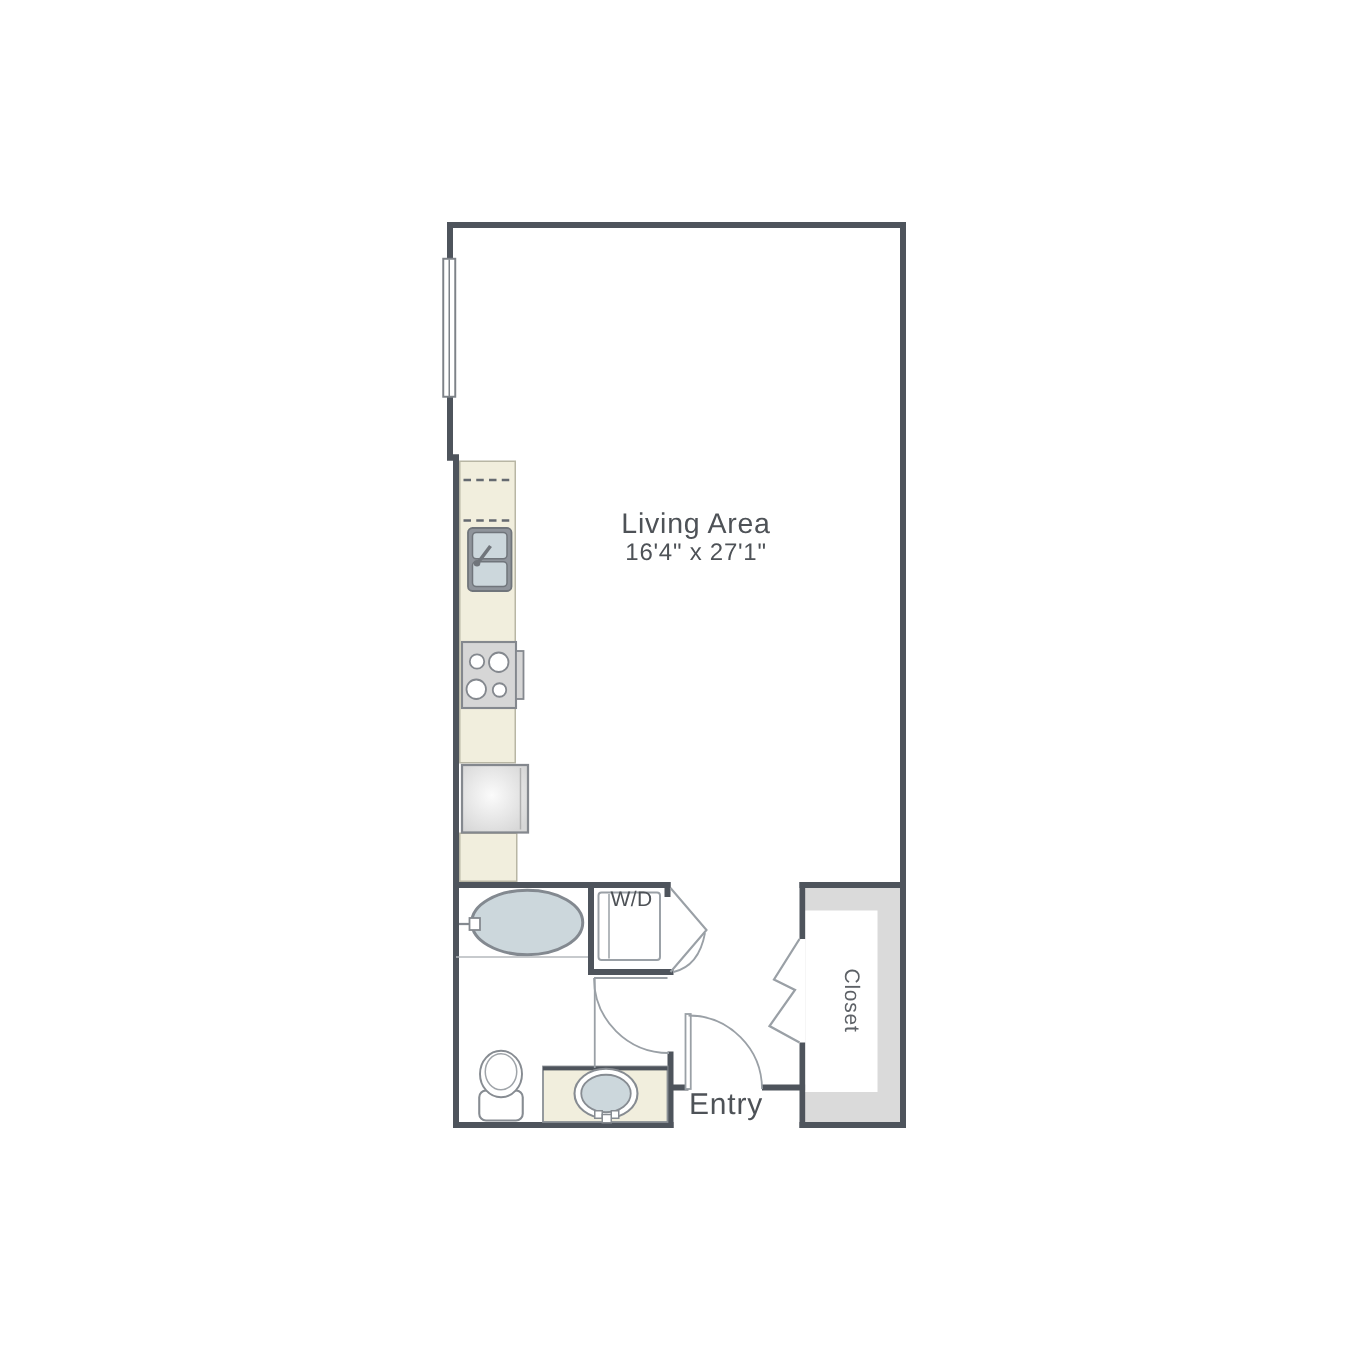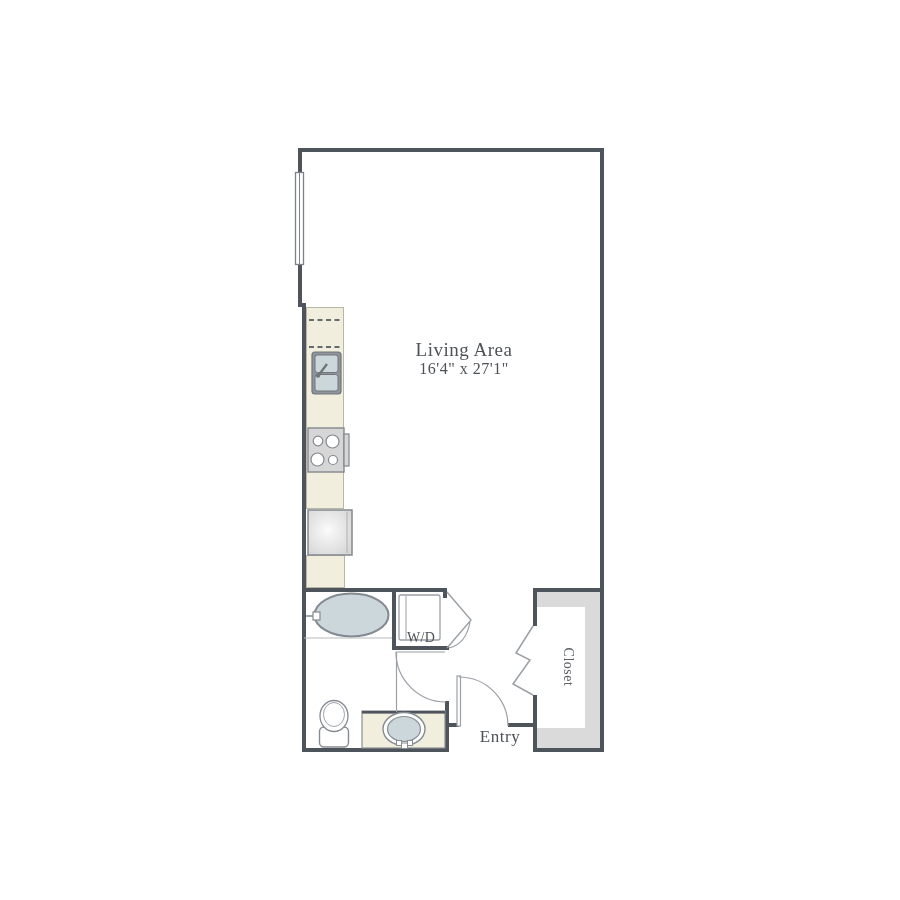--- a/index.html
+++ b/index.html
@@ -1,32 +1,32 @@
 <!DOCTYPE html>
 <html style="--wall: #4e545c; --counter: #f1eedd; --counter-border: #b8b6a4; --appliance: #d6d6d6; --appliance-border: #84888e; --fixture: #ccd7dc; --fixture-border: #838990; --shelf: #dadada; --line: #9aa0a6; --text: #4e5257;"><head>
 <meta charset="utf-8">
 <style>
   html,body{margin:0;padding:0;background:#ffffff;}
   .canvas{
     position:relative;width:772px;height:900px;background:#fff;
-    font-family:Liberation Serif, serif;overflow:hidden;
+    font-family:Liberation Sans, sans-serif;overflow:hidden;
   }
   svg{position:absolute;left:0;top:0;}
   
   .wall{fill:var(--wall,#4e545c);}
   .counter{fill:var(--counter,#f1eedd);stroke:var(--counter-border,#b8b6a4);stroke-width:1;}
   .thin{stroke:var(--line,#9aa0a6);fill:none;}
   .label{
     position:absolute;color:var(--text,#4e5257);white-space:nowrap;
     transform:translate(-50%,-50%);letter-spacing:.5px;
   }
   .label.living{font-size:19px;}
   .label.dims{font-size:16px;}
   .label.wd{font-size:14px;letter-spacing:.3px;}
-  .label.entry{font-size:17px;margin-left:16px;}
+  .label.entry{font-size:20px;}
   .label.closet{font-size:14px;transform:translate(-50%,-50%) rotate(90deg);color:#5d6166;}
   .footer{
     position:absolute;left:0;top:850px;width:900px;text-align:center;
     font-size:13px;color:#45494e;letter-spacing:.1px;
   }
 </style>
 </head>
 <body>
 
 <div class="canvas">
@@ -139,17 +139,17 @@
 
     <g>
       <rect x="537" y="592" width="63" height="156" fill="var(--shelf,#dadada)"></rect>
       <rect x="537" y="607" width="48" height="121" fill="#ffffff"></rect>
       <path class="thin" d="M 533 626 L 516 653 L 530 660 L 513 684 L 533 695" stroke-width="1.5"></path>
     </g>
   </svg>
 
   <div class="label living" style="left:464px;top:350px;">Living Area</div>
   <div class="label dims" style="left:464px;top:369px;">16'4" x 27'1"</div>
-  <div class="label wd" style="left:421px;top:638px;">W/D</div>
+  <div class="label wd" style="left:421px;top:599px;">W/D</div>
   <div class="label entry" style="left:484px;top:737px;">Entry</div>
   <div class="label closet" style="left:568px;top:667px;">Closet</div>
 
 </div>
 
 </body></html>

